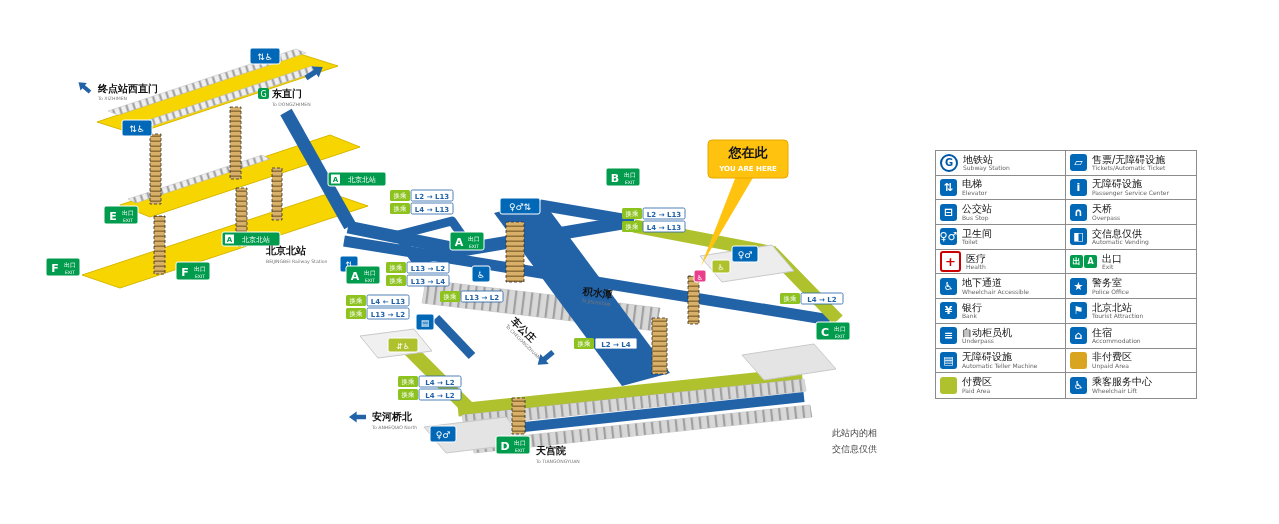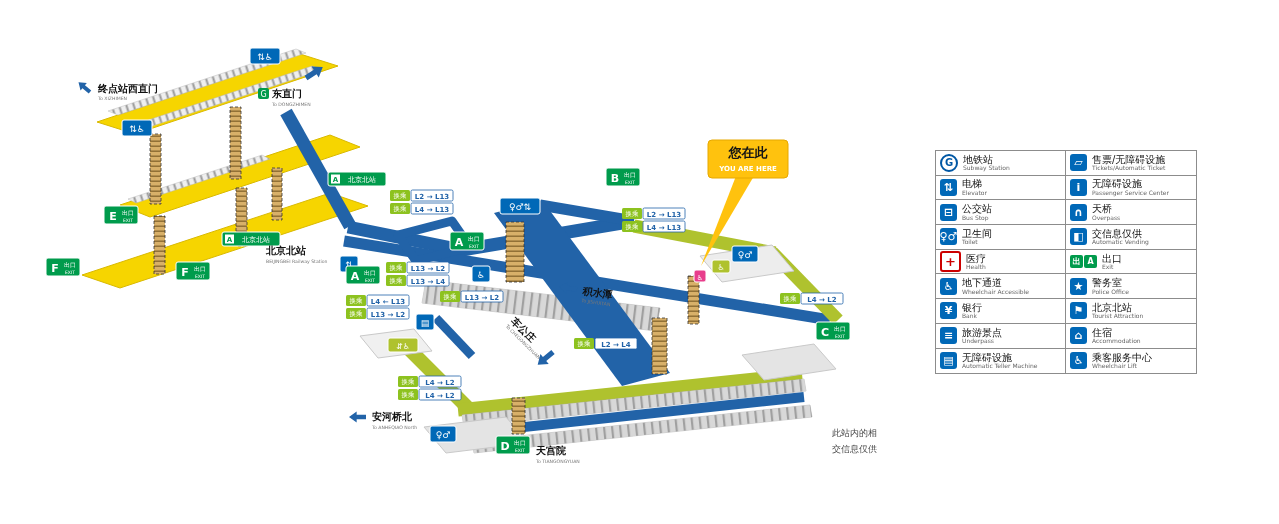--- a/index.html
+++ b/index.html
@@ -476,39 +476,53 @@
       <div class="lcell">
         <span class="licon">⚑</span>
         <span class="ltext">
           <span class="lzh">北京北站</span>
           <span class="len">Tourist Attraction</span>
         </span>
       </div>
       <div class="lcell">
         <span class="licon">≡</span>
         <span class="ltext">
-          <span class="lzh">旅游景点</span>
+          <span class="lzh">自动柜员机</span>
           <span class="len">Underpass</span>
         </span>
       </div>
       <div class="lcell">
         <span class="licon">⌂</span>
         <span class="ltext">
           <span class="lzh">住宿</span>
           <span class="len">Accommodation</span>
         </span>
       </div>
       <div class="lcell">
         <span class="licon">▤</span>
         <span class="ltext">
           <span class="lzh">无障碍设施</span>
           <span class="len">Automatic Teller Machine</span>
         </span>
       </div>
       <div class="lcell">
+        <span class="swatch" style="background: rgb(217, 164, 32);"></span>
+        <span class="ltext">
+          <span class="lzh">非付费区</span>
+          <span class="len">Unpaid Area</span>
+        </span>
+      </div>
+      <div class="lcell">
+        <span class="swatch" style="background: rgb(175, 194, 46);"></span>
+        <span class="ltext">
+          <span class="lzh">付费区</span>
+          <span class="len">Paid Area</span>
+        </span>
+      </div>
+      <div class="lcell">
         <span class="licon">♿</span>
         <span class="ltext">
           <span class="lzh">乘客服务中心</span>
           <span class="len">Wheelchair Lift</span>
         </span>
       </div>
     </div>
 
 </div>
 

